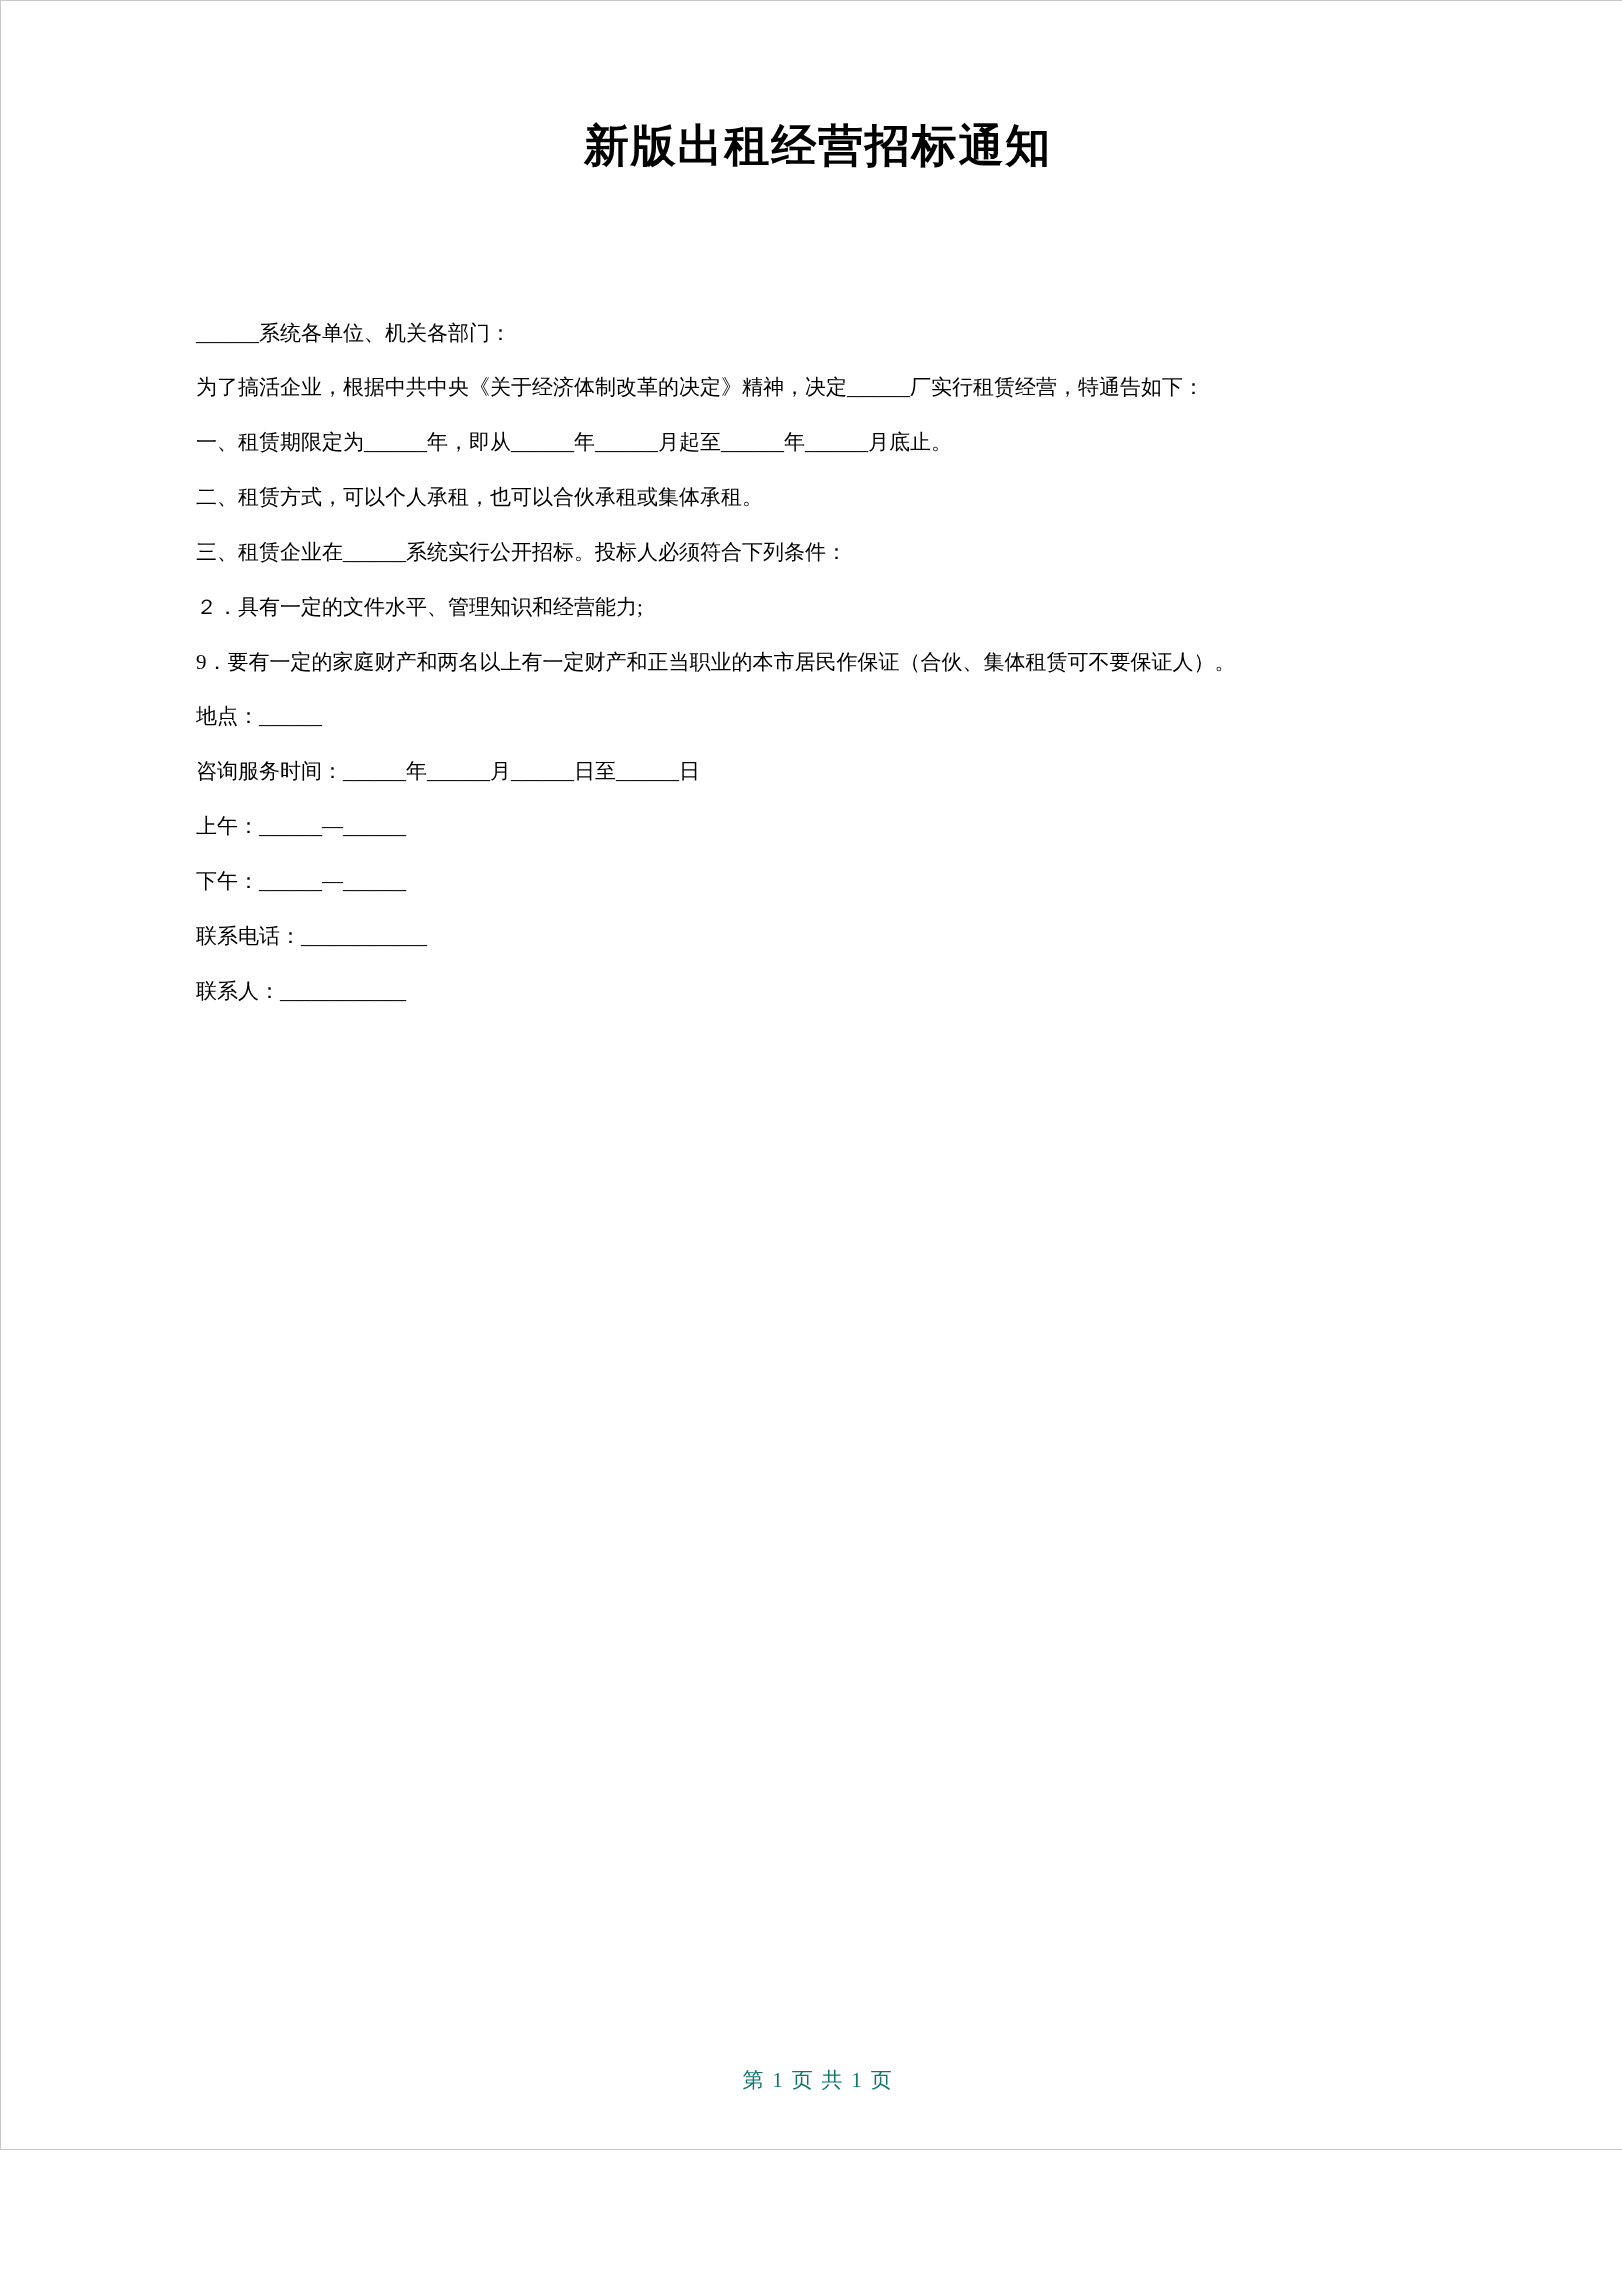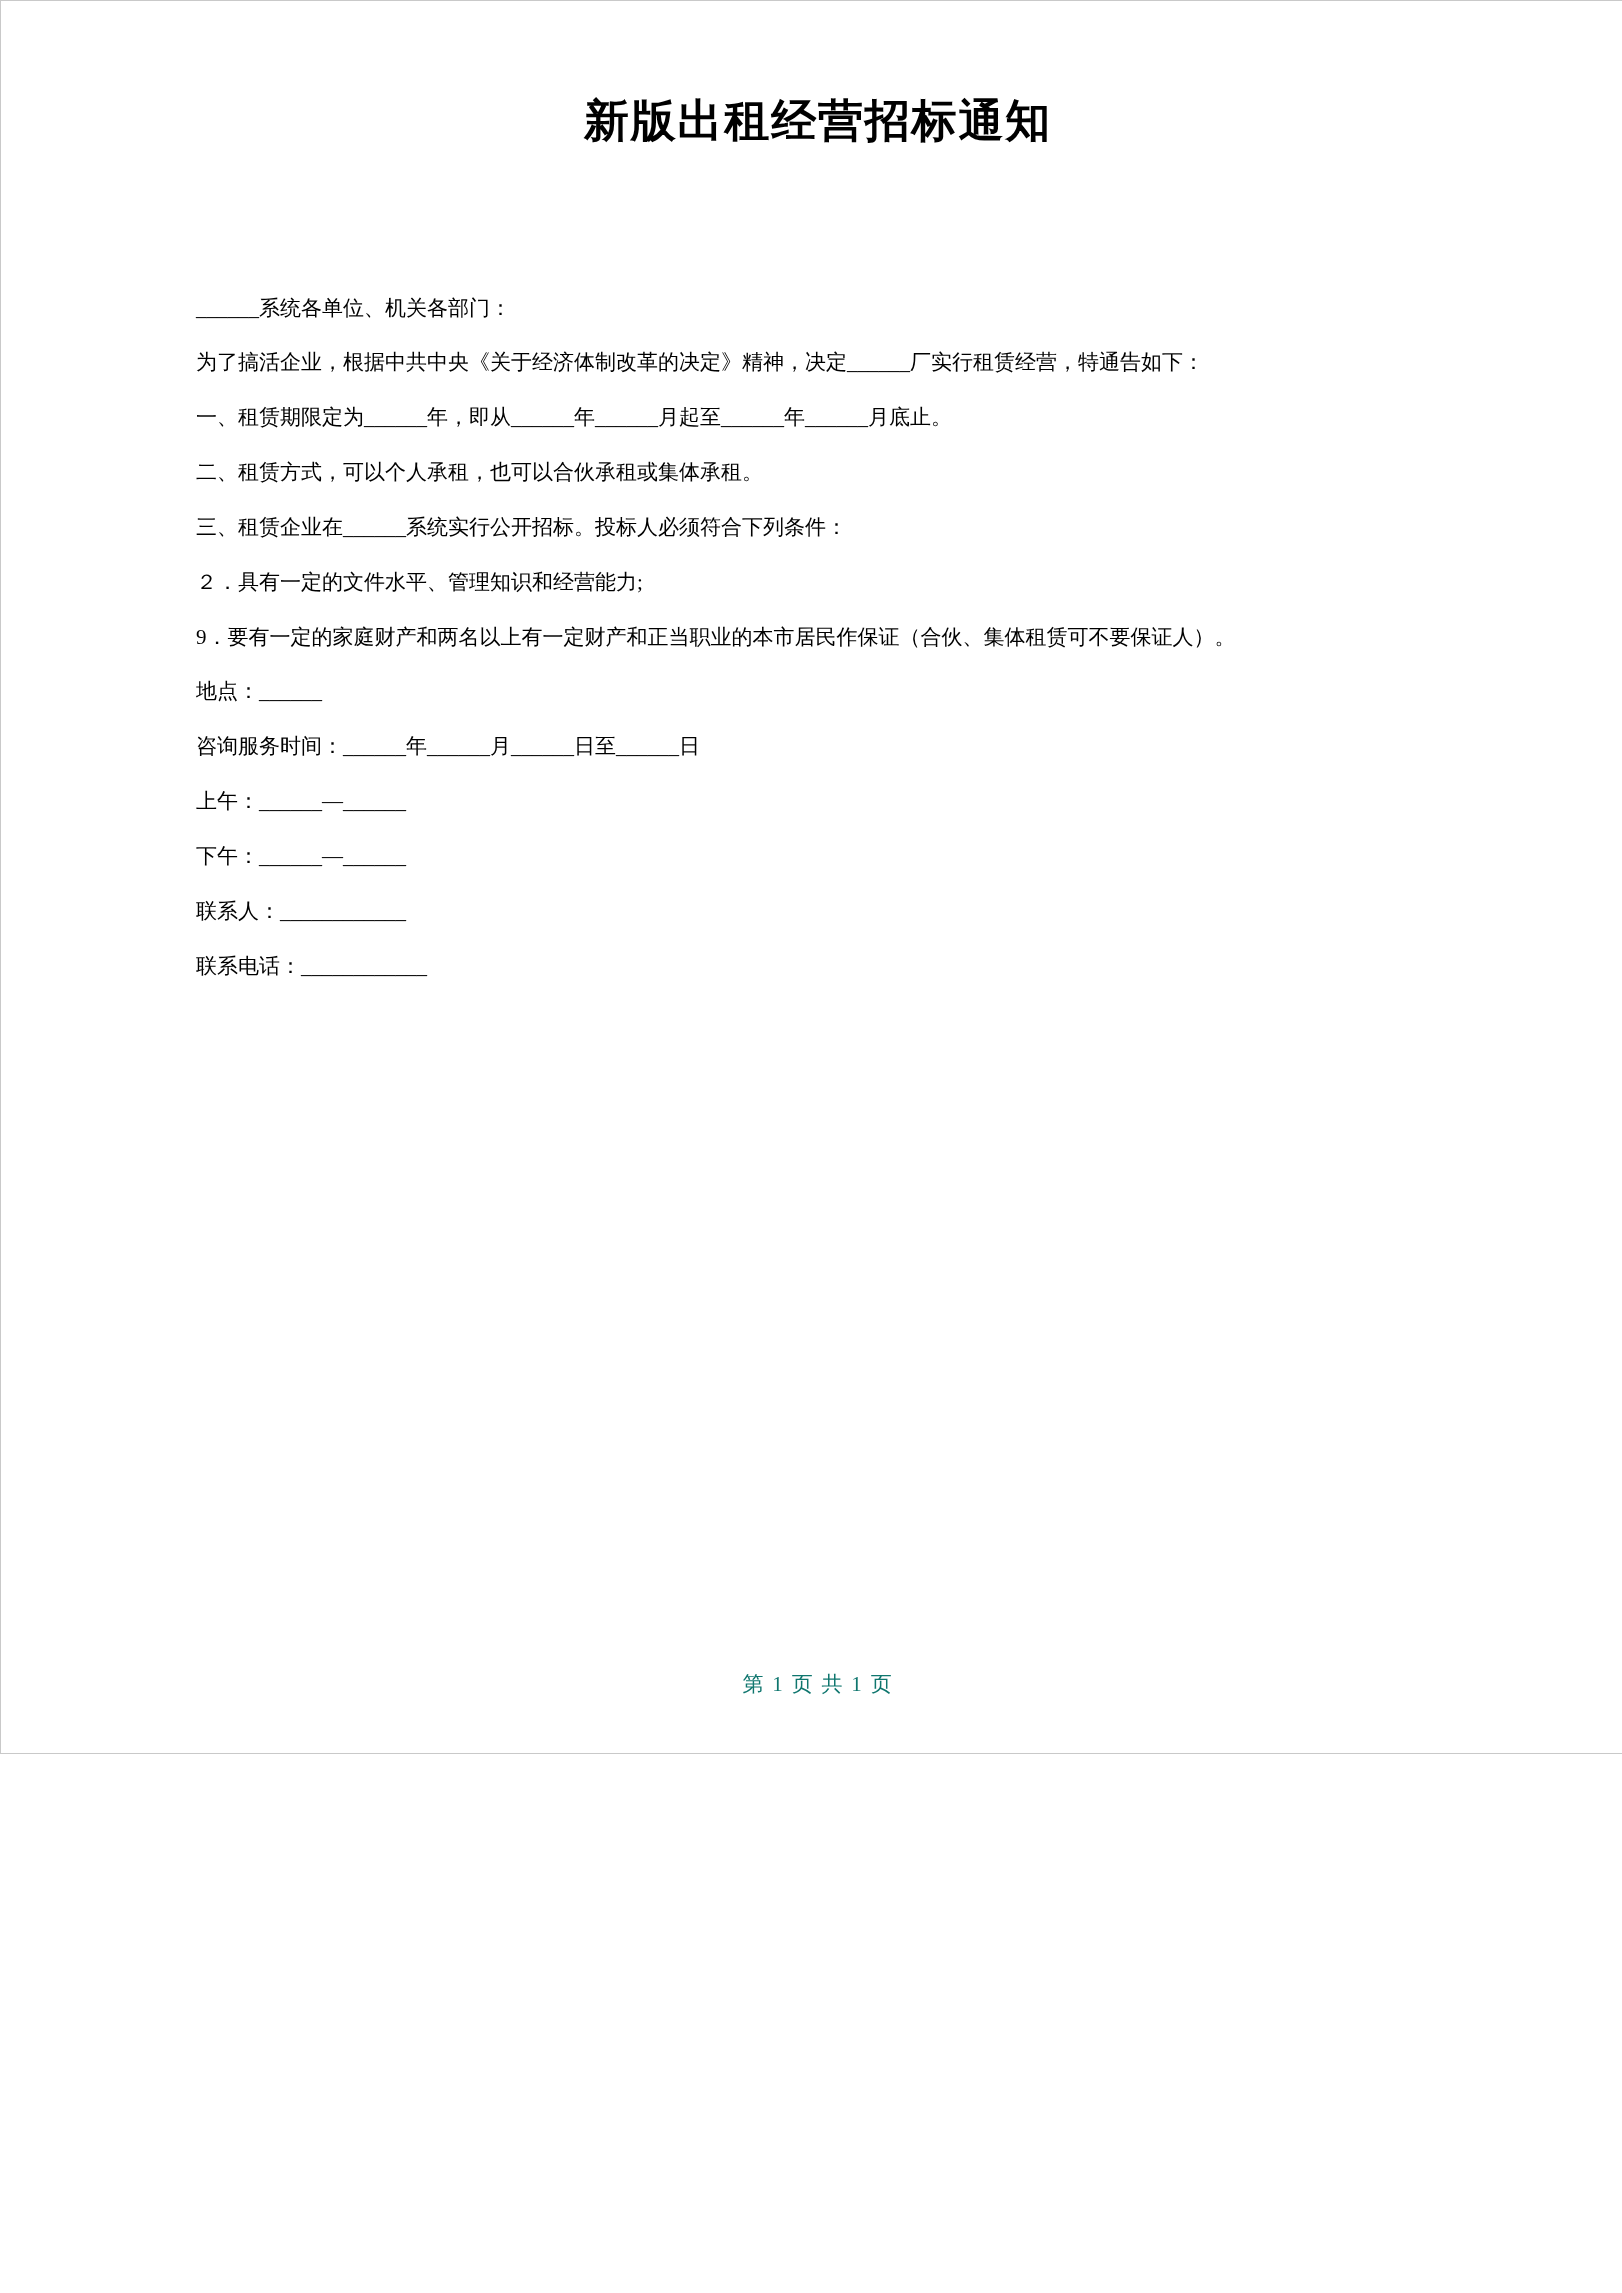--- a/index.html
+++ b/index.html
@@ -3,25 +3,25 @@
 <meta charset="utf-8">
 <style>
   * { margin: 0; padding: 0; box-sizing: border-box; }
   html, body {
     background: #ffffff;
     font-family: "Liberation Serif", "DejaVu Serif", serif;
   }
   .page {
     position: relative;
     width: 1623px;
-    height: 1754px;
+    height: 2150px;
     margin: 0 auto;
     background: #ffffff;
     border: 0.9px solid #c9c9c9;
-    padding: 91px 182px 55px 195px;
+    padding: 116px 182px 55px 195px;
     display: flex;
     flex-direction: column;
     color: #000000;
   }
   .doc-title {
     text-align: center;
     font-size: 45px;
     font-weight: bold;
     letter-spacing: 1.8px;
     margin-bottom: 136px;
@@ -56,19 +56,19 @@
     <p class="doc-paragraph">为了搞活企业，根据中共中央《关于经济体制改革的决定》精神，决定______厂实行租赁经营，特通告如下：</p>
     <p class="doc-paragraph">一、租赁期限定为______年，即从______年______月起至______年______月底止。</p>
     <p class="doc-paragraph">二、租赁方式，可以个人承租，也可以合伙承租或集体承租。</p>
     <p class="doc-paragraph">三、租赁企业在______系统实行公开招标。投标人必须符合下列条件：</p>
     <p class="doc-paragraph">２．具有一定的文件水平、管理知识和经营能力;</p>
     <p class="doc-paragraph">9．要有一定的家庭财产和两名以上有一定财产和正当职业的本市居民作保证（合伙、集体租赁可不要保证人）。</p>
     <p class="doc-paragraph">地点：______</p>
     <p class="doc-paragraph">咨询服务时间：______年______月______日至______日</p>
     <p class="doc-paragraph">上午：______—______</p>
     <p class="doc-paragraph">下午：______—______</p>
+    <p class="doc-paragraph">联系电话：____________</p>
     <p class="doc-paragraph">联系人：____________</p>
-    <p class="doc-paragraph">联系电话：____________</p>
   </div>
 
   <div class="doc-footer">第 1 页 共 1 页</div>
 </div>
 
 
 </body></html>

